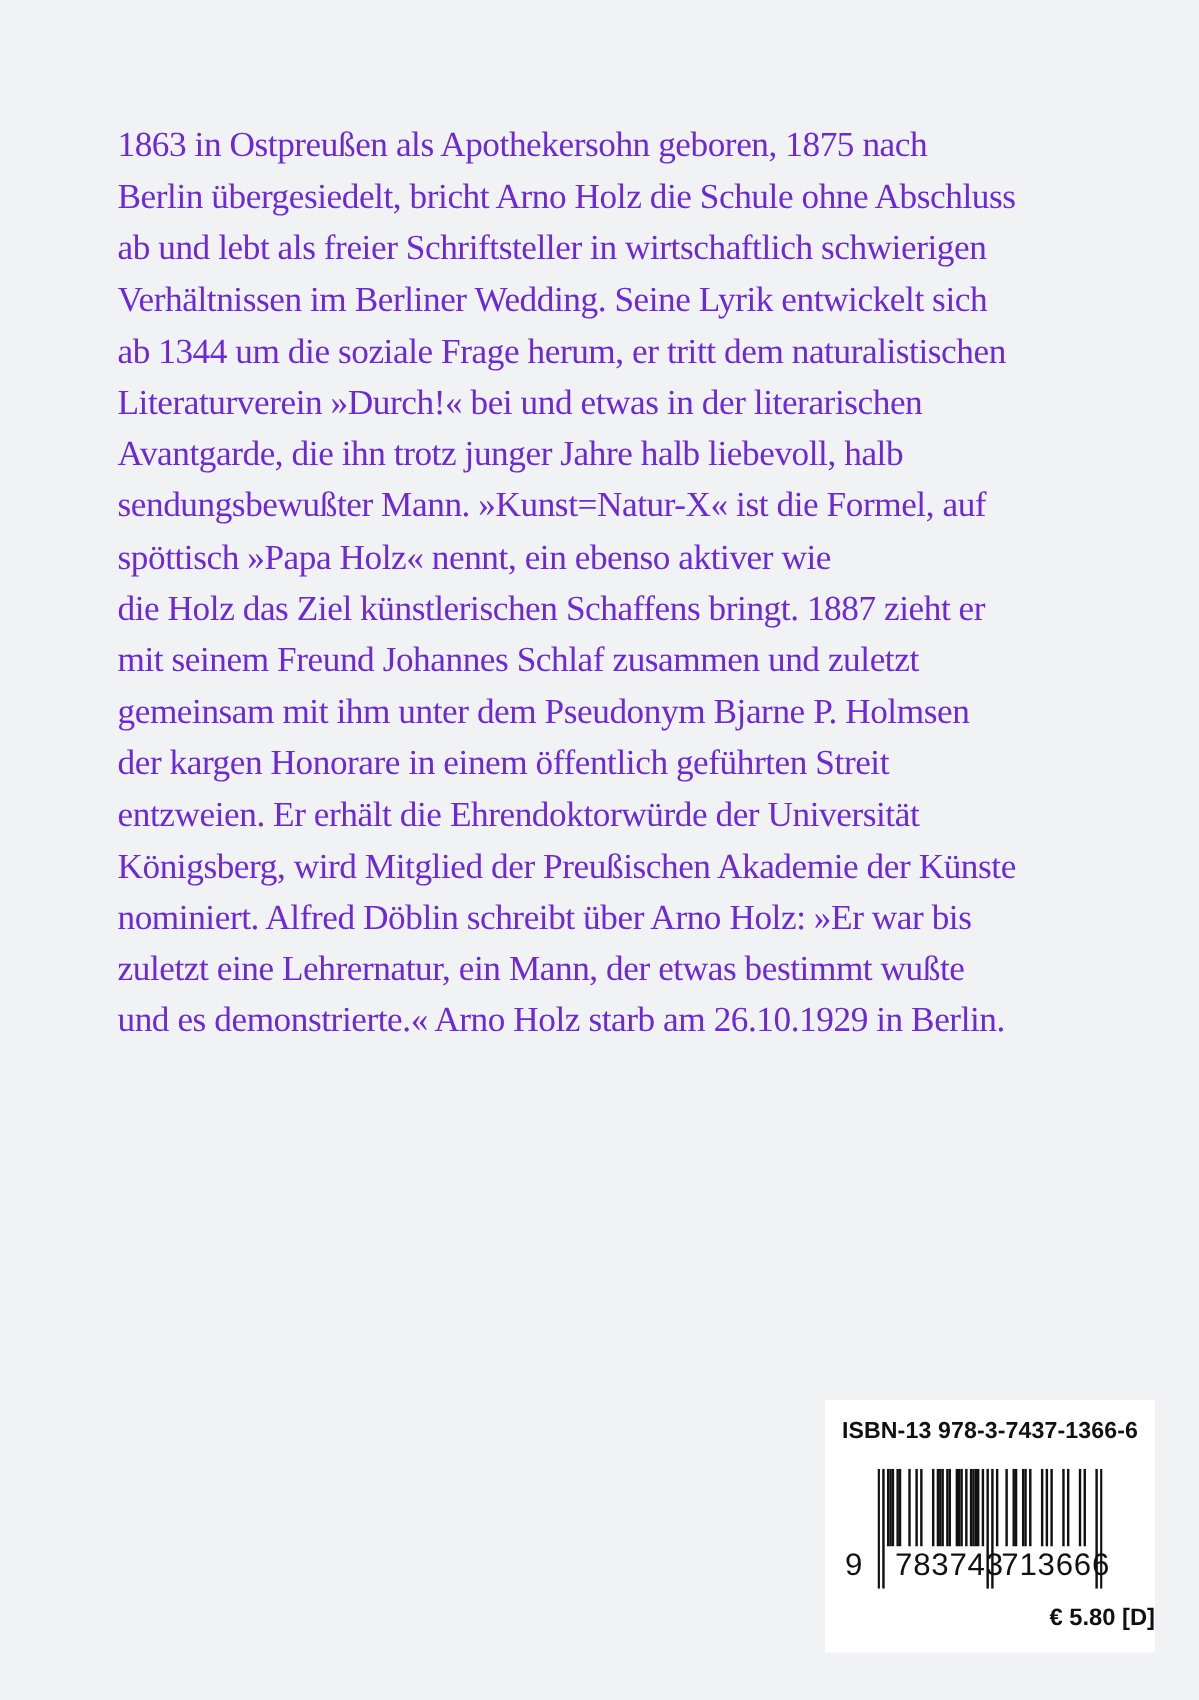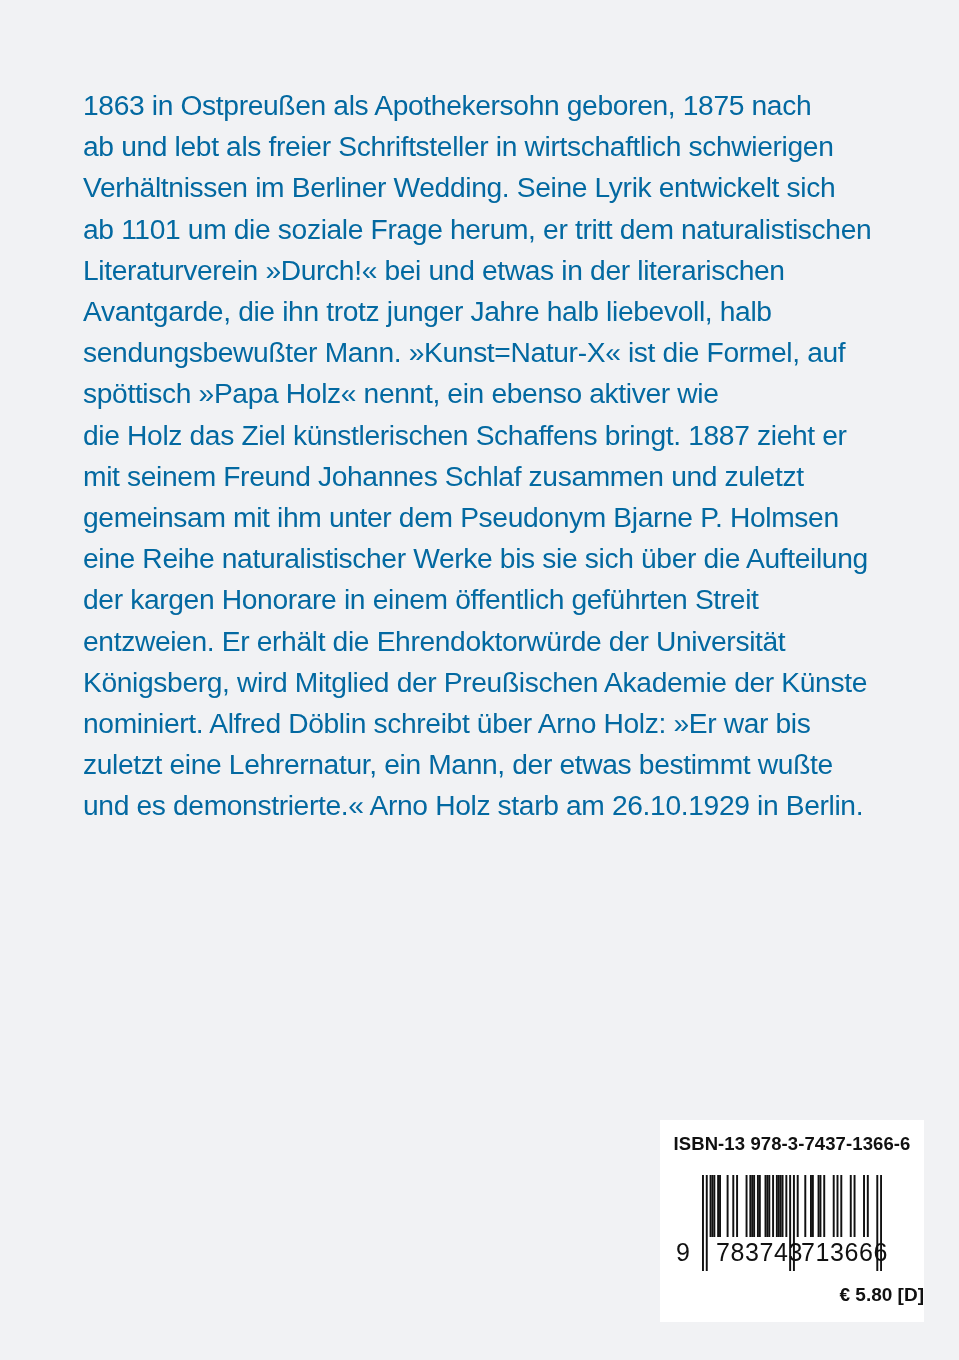--- a/index.html
+++ b/index.html
@@ -7,23 +7,23 @@
     width: 959px; height: 1360px;
     background: #f1f2f4;
     position: relative;
     overflow: hidden;
     font-family: "Liberation Serif", "DejaVu Serif", serif;
   }
   .bio {
     position: absolute;
     left: 78px; top: 80px;
     width: 820px;
-    margin: 5px;
-    color: #0369a1;
-    font-family: Liberation Sans, sans-serif;
+    margin: 16px;
+    color: #6d28d9;
+    font-family: Liberation Serif, serif;
     font-size: 28.2px;
     line-height: 41.2px;
     letter-spacing: -0.35px;
     word-spacing: 0px;
   }
   .bio .line { display: block; white-space: nowrap; }
   .isbn-box {
     position: absolute;
     left: 660px; top: 1120px;
     width: 264px; height: 202px;
@@ -63,31 +63,31 @@
     top: 118px;
     line-height: 28px;
     letter-spacing: 0.6px;
   }
 </style>
 </head>
 <body>
 
 <div class="bio">
   <span class="line">1863 in Ostpreußen als Apothekersohn geboren, 1875 nach</span>
+  <span class="line">Berlin übergesiedelt, bricht Arno Holz die Schule ohne Abschluss</span>
   <span class="line">ab und lebt als freier Schriftsteller in wirtschaftlich schwierigen</span>
   <span class="line">Verhältnissen im Berliner Wedding. Seine Lyrik entwickelt sich</span>
-  <span class="line">ab 1101 um die soziale Frage herum, er tritt dem naturalistischen</span>
+  <span class="line">ab 1344 um die soziale Frage herum, er tritt dem naturalistischen</span>
   <span class="line">Literaturverein »Durch!« bei und etwas in der literarischen</span>
   <span class="line">Avantgarde, die ihn trotz junger Jahre halb liebevoll, halb</span>
   <span class="line">sendungsbewußter Mann. »Kunst=Natur-X« ist die Formel, auf</span>
   <span class="line">spöttisch »Papa Holz« nennt, ein ebenso aktiver wie</span>
   <span class="line">die Holz das Ziel künstlerischen Schaffens bringt. 1887 zieht er</span>
   <span class="line">mit seinem Freund Johannes Schlaf zusammen und zuletzt</span>
   <span class="line">gemeinsam mit ihm unter dem Pseudonym Bjarne P. Holmsen</span>
-  <span class="line">eine Reihe naturalistischer Werke bis sie sich über die Aufteilung</span>
   <span class="line">der kargen Honorare in einem öffentlich geführten Streit</span>
   <span class="line">entzweien. Er erhält die Ehrendoktorwürde der Universität</span>
   <span class="line">Königsberg, wird Mitglied der Preußischen Akademie der Künste</span>
   <span class="line">nominiert. Alfred Döblin schreibt über Arno Holz: »Er war bis</span>
   <span class="line">zuletzt eine Lehrernatur, ein Mann, der etwas bestimmt wußte</span>
   <span class="line">und es demonstrierte.« Arno Holz starb am 26.10.1929 in Berlin.</span>
 </div>
 
 <div class="isbn-box">
   <div class="isbn-title">ISBN-13 978-3-7437-1366-6</div>

